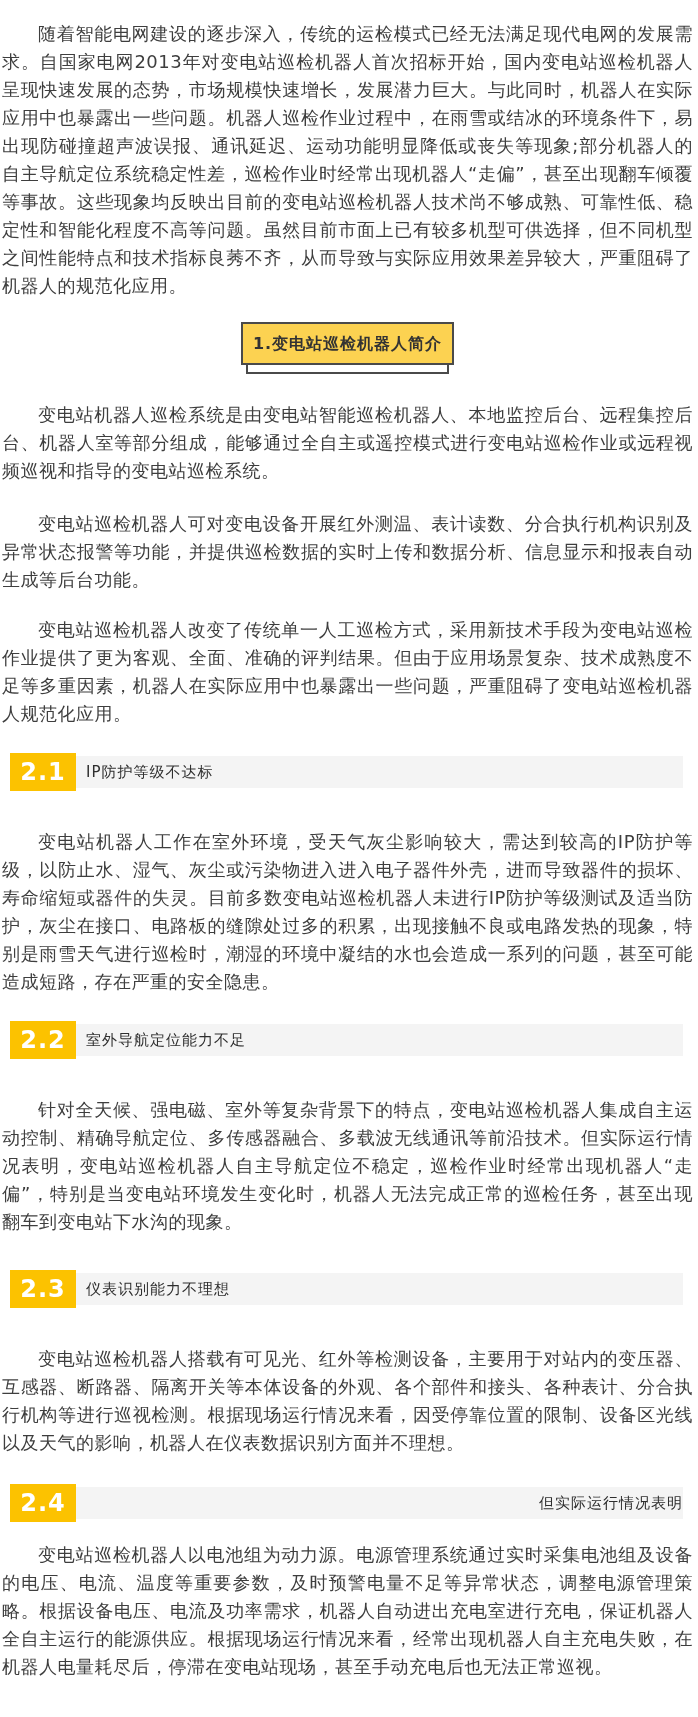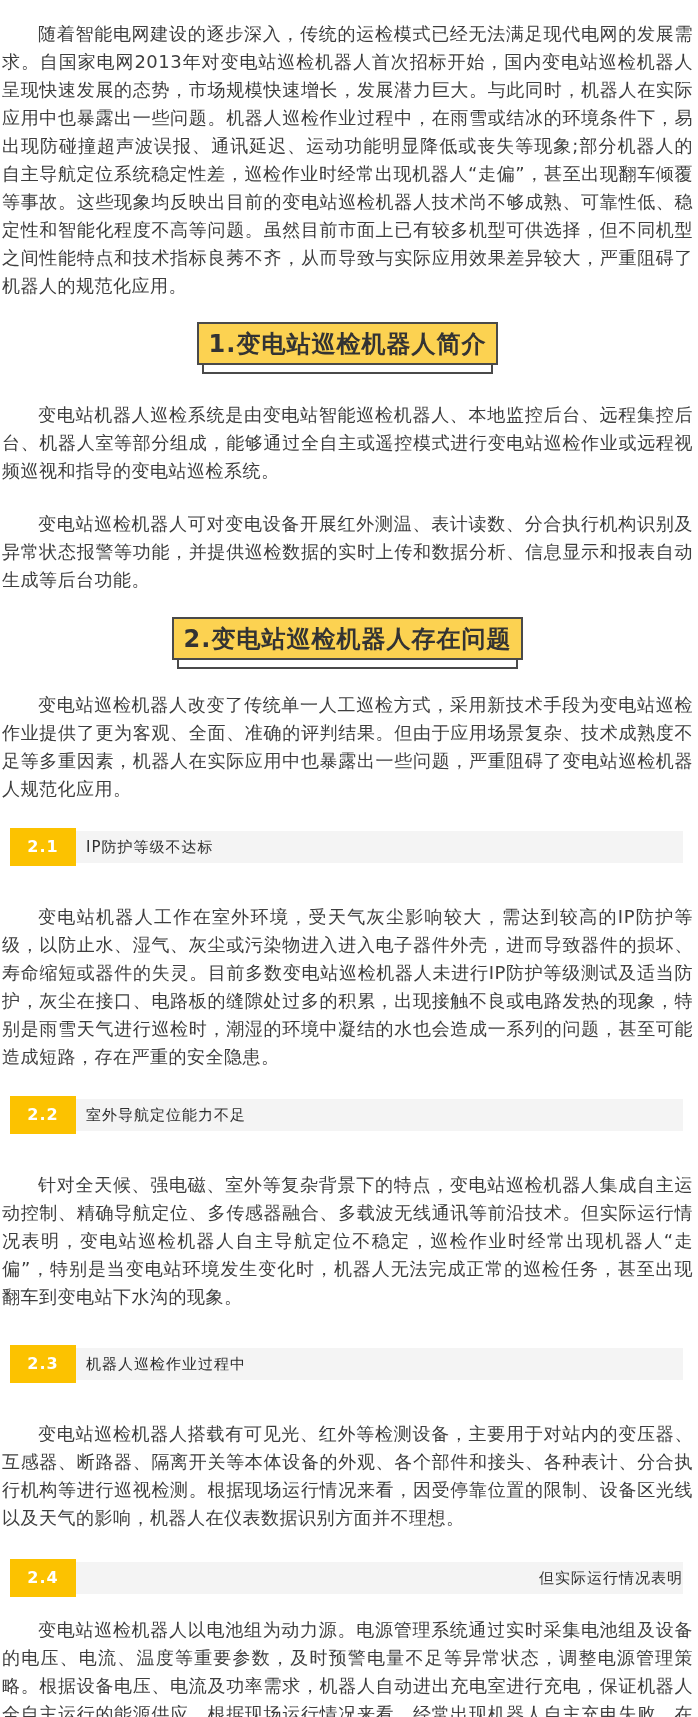--- a/index.html
+++ b/index.html
@@ -45,21 +45,21 @@
   .chapter-header-inner {
     display: inline-flex;
     flex-direction: column;
     align-items: center;
   }
   .chapter-header-box {
     background: #fcd251;
     border: 2px solid #4a4a4a;
     color: #333333;
     font-weight: bold;
-    font-size: 24px;
+    font-size: 16px;
     line-height: 24px;
     padding: 8px 10px 7px 10px;
     letter-spacing: 1px;
     white-space: nowrap;
   }
   .chapter-header-shadow {
     box-sizing: border-box;
     width: calc(100% - 10px);
     height: 9px;
     background: #ffffff;
@@ -79,21 +79,21 @@
     text-indent: 0;
   }
   .subsection-badge {
     position: absolute;
     left: 0;
     top: -3px;
     width: 66px;
     height: 38px;
     background: #fcc200;
     color: #ffffff;
-    font-size: 16px;
+    font-size: 24px;
     font-weight: bold;
     display: flex;
     align-items: center;
     justify-content: center;
     letter-spacing: 1px;
   }
   .subsection-title {
     padding-left: 76px;
     font-size: 15px;
     color: #2e2e2e;
@@ -110,44 +110,38 @@
   <div class="chapter-header mt-22">
     <div class="chapter-header-inner">
       <div class="chapter-header-box">1.变电站巡检机器人简介</div>
       <div class="chapter-header-shadow"></div>
     </div>
   </div>
 
   <p class="para mt-27">变电站机器人巡检系统是由变电站智能巡检机器人、本地监控后台、远程集控后台、机器人室等部分组成，能够通过全自主或遥控模式进行变电站巡检作业或远程视频巡视和指导的变电站巡检系统。</p>
   <p class="para mt-25">变电站巡检机器人可对变电设备开展红外测温、表计读数、分合执行机构识别及异常状态报警等功能，并提供巡检数据的实时上传和数据分析、信息显示和报表自动生成等后台功能。</p>
 
-  <div class="chapter-header mt-23">
-    <div class="chapter-header-inner">
-      <div class="chapter-header-box">2.变电站巡检机器人存在问题</div>
-      <div class="chapter-header-shadow"></div>
-    </div>
-  </div>
 
   <p class="para mt-22">变电站巡检机器人改变了传统单一人工巡检方式，采用新技术手段为变电站巡检作业提供了更为客观、全面、准确的评判结果。但由于应用场景复杂、技术成熟度不足等多重因素，机器人在实际应用中也暴露出一些问题，严重阻碍了变电站巡检机器人规范化应用。</p>
 
   <div class="subsection mt-28">
     <span class="subsection-badge">2.1</span>
     <span class="subsection-title">IP防护等级不达标</span>
   </div>
   <p class="para mt-40">变电站机器人工作在室外环境，受天气灰尘影响较大，需达到较高的IP防护等级，以防止水、湿气、灰尘或污染物进入进入电子器件外壳，进而导致器件的损坏、寿命缩短或器件的失灵。目前多数变电站巡检机器人未进行IP防护等级测试及适当防护，灰尘在接口、电路板的缝隙处过多的积累，出现接触不良或电路发热的现象，特别是雨雪天气进行巡检时，潮湿的环境中凝结的水也会造成一系列的问题，甚至可能造成短路，存在严重的安全隐患。</p>
 
   <div class="subsection mt-28">
     <span class="subsection-badge">2.2</span>
     <span class="subsection-title">室外导航定位能力不足</span>
   </div>
   <p class="para mt-40">针对全天候、强电磁、室外等复杂背景下的特点，变电站巡检机器人集成自主运动控制、精确导航定位、多传感器融合、多载波无线通讯等前沿技术。但实际运行情况表明，变电站巡检机器人自主导航定位不稳定，巡检作业时经常出现机器人“走偏”，特别是当变电站环境发生变化时，机器人无法完成正常的巡检任务，甚至出现翻车到变电站下水沟的现象。</p>
 
   <div class="subsection mt-31">
     <span class="subsection-badge">2.3</span>
-    <span class="subsection-title">机器人巡检作业过程中</span>
+    <span class="subsection-title">仪表识别能力不理想</span>
   </div>
   <p class="para mt-40">变电站巡检机器人搭载有可见光、红外等检测设备，主要用于对站内的变压器、互感器、断路器、隔离开关等本体设备的外观、各个部件和接头、各种表计、分合执行机构等进行巡视检测。根据现场运行情况来看，因受停靠位置的限制、设备区光线以及天气的影响，机器人在仪表数据识别方面并不理想。</p>
 
   <div class="subsection mt-30">
     <span class="subsection-badge">2.4</span>
     <span class="subsection-title">但实际运行情况表明</span>
   </div>
   <p class="para mt-22">变电站巡检机器人以电池组为动力源。电源管理系统通过实时采集电池组及设备的电压、电流、温度等重要参数，及时预警电量不足等异常状态，调整电源管理策略。根据设备电压、电流及功率需求，机器人自动进出充电室进行充电，保证机器人全自主运行的能源供应。根据现场运行情况来看，经常出现机器人自主充电失败，在机器人电量耗尽后，停滞在变电站现场，甚至手动充电后也无法正常巡视。</p>
 
 </div>

